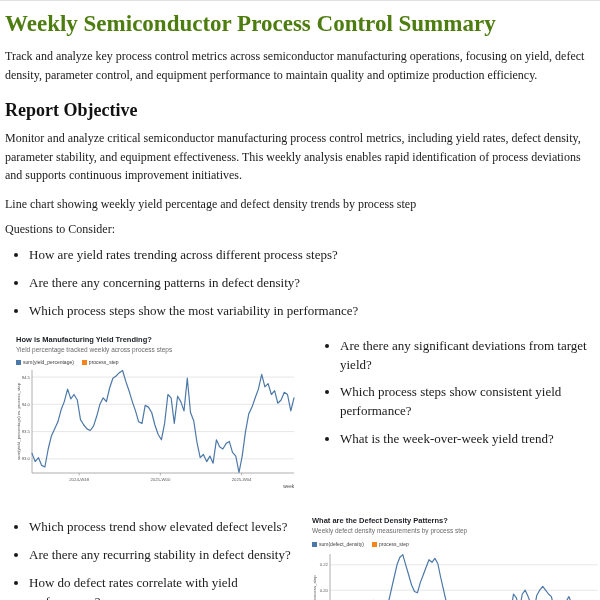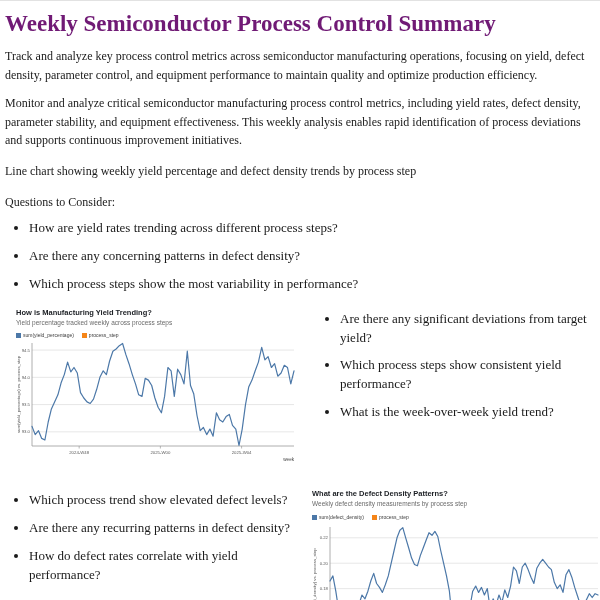--- a/index.html
+++ b/index.html
@@ -2,24 +2,24 @@
 <html><head>
 <meta charset="utf-8">
 <style>
   html,body{margin:0;padding:0;}
   body{
     width:600px;height:600px;overflow:hidden;background:#ffffff;
     font-family:"Liberation Serif",serif;color:#1a1a1a;
     border-top:1px solid #e2e2e2;box-sizing:border-box;
   }
   .page{padding:6px 5px 0 5px;}
-  h1{font-size:23px;margin:4px 0 10px 0;font-weight:700;color:#701a75;letter-spacing:0;}
+  h1{font-size:23px;margin:4px 0 10px 0;font-weight:700;color:#4d7c0f;letter-spacing:0;}
   h2{font-size:18px;margin:16px 0 8px 0;font-weight:700;color:#111;}
   p{font-size:12px;line-height:1.55;margin:0 0 10px 0;max-width:592px;}
-  p.tight{margin:12px 0 6px 0;}
+  p.tight{margin:4px 0 6px 0;}
   ul{margin:8px 0 14px 0;padding-left:24px;}
   li{font-size:13px;line-height:1.45;margin-bottom:9px;}
   .row{display:flex;align-items:flex-start;}
   .col-left{width:300px;flex:0 0 300px;}
   .col-right{width:295px;flex:0 0 295px;}
   .row1{}
   .row2{margin-top:14px;}
   .row ul{margin-top:2px;}
   .chart-card{font-family:"Liberation Sans",sans-serif;}
   .chart-card .c-title{font-size:7.5px;font-weight:700;color:#1b1e23;margin:0 0 2px 0;line-height:1.2;}
@@ -32,20 +32,21 @@
   .card2{padding-left:7px;}
 </style>
 </head>
 <body>
 
 <div class="page">
 
   <h1>Weekly Semiconductor Process Control Summary</h1>
   <p>Track and analyze key process control metrics across semiconductor manufacturing operations, focusing on yield, defect density, parameter control, and equipment performance to maintain quality and optimize production efficiency.</p>
 
+  <h2>Report Objective</h2>
   <p>Monitor and analyze critical semiconductor manufacturing process control metrics, including yield rates, defect density, parameter stability, and equipment effectiveness. This weekly analysis enables rapid identification of process deviations and supports continuous improvement initiatives.</p>
 
   <p class="tight">Line chart showing weekly yield percentage and defect density trends by process step</p>
   <p class="tight">Questions to Consider:</p>
 
   <ul>
     <li>How are yield rates trending across different process steps?</li>
     <li>Are there any concerning patterns in defect density?</li>
     <li>Which process steps show the most variability in performance?</li>
   </ul>
@@ -94,21 +95,21 @@
         <li>Which process steps show consistent yield performance?</li>
         <li>What is the week-over-week yield trend?</li>
       </ul>
     </div>
   </div>
 
   <div class="row row2">
     <div class="col-left">
       <ul>
         <li>Which process trend show elevated defect levels?</li>
-        <li>Are there any recurring patterns in defect density?</li>
+        <li>Are there any recurring stability in defect density?</li>
         <li>How do defect rates correlate with yield performance?</li>
       </ul>
     </div>
     <div class="col-right chart-card card2">
       <div class="c-title">What are the Defect Density Patterns?</div>
       <div class="c-sub">Weekly defect density measurements by process step</div>
       <div class="legend">
           <span class="key">
             <span class="sw" style="background: rgb(76, 120, 168);"></span>
             <span>sum(defect_density)</span>

